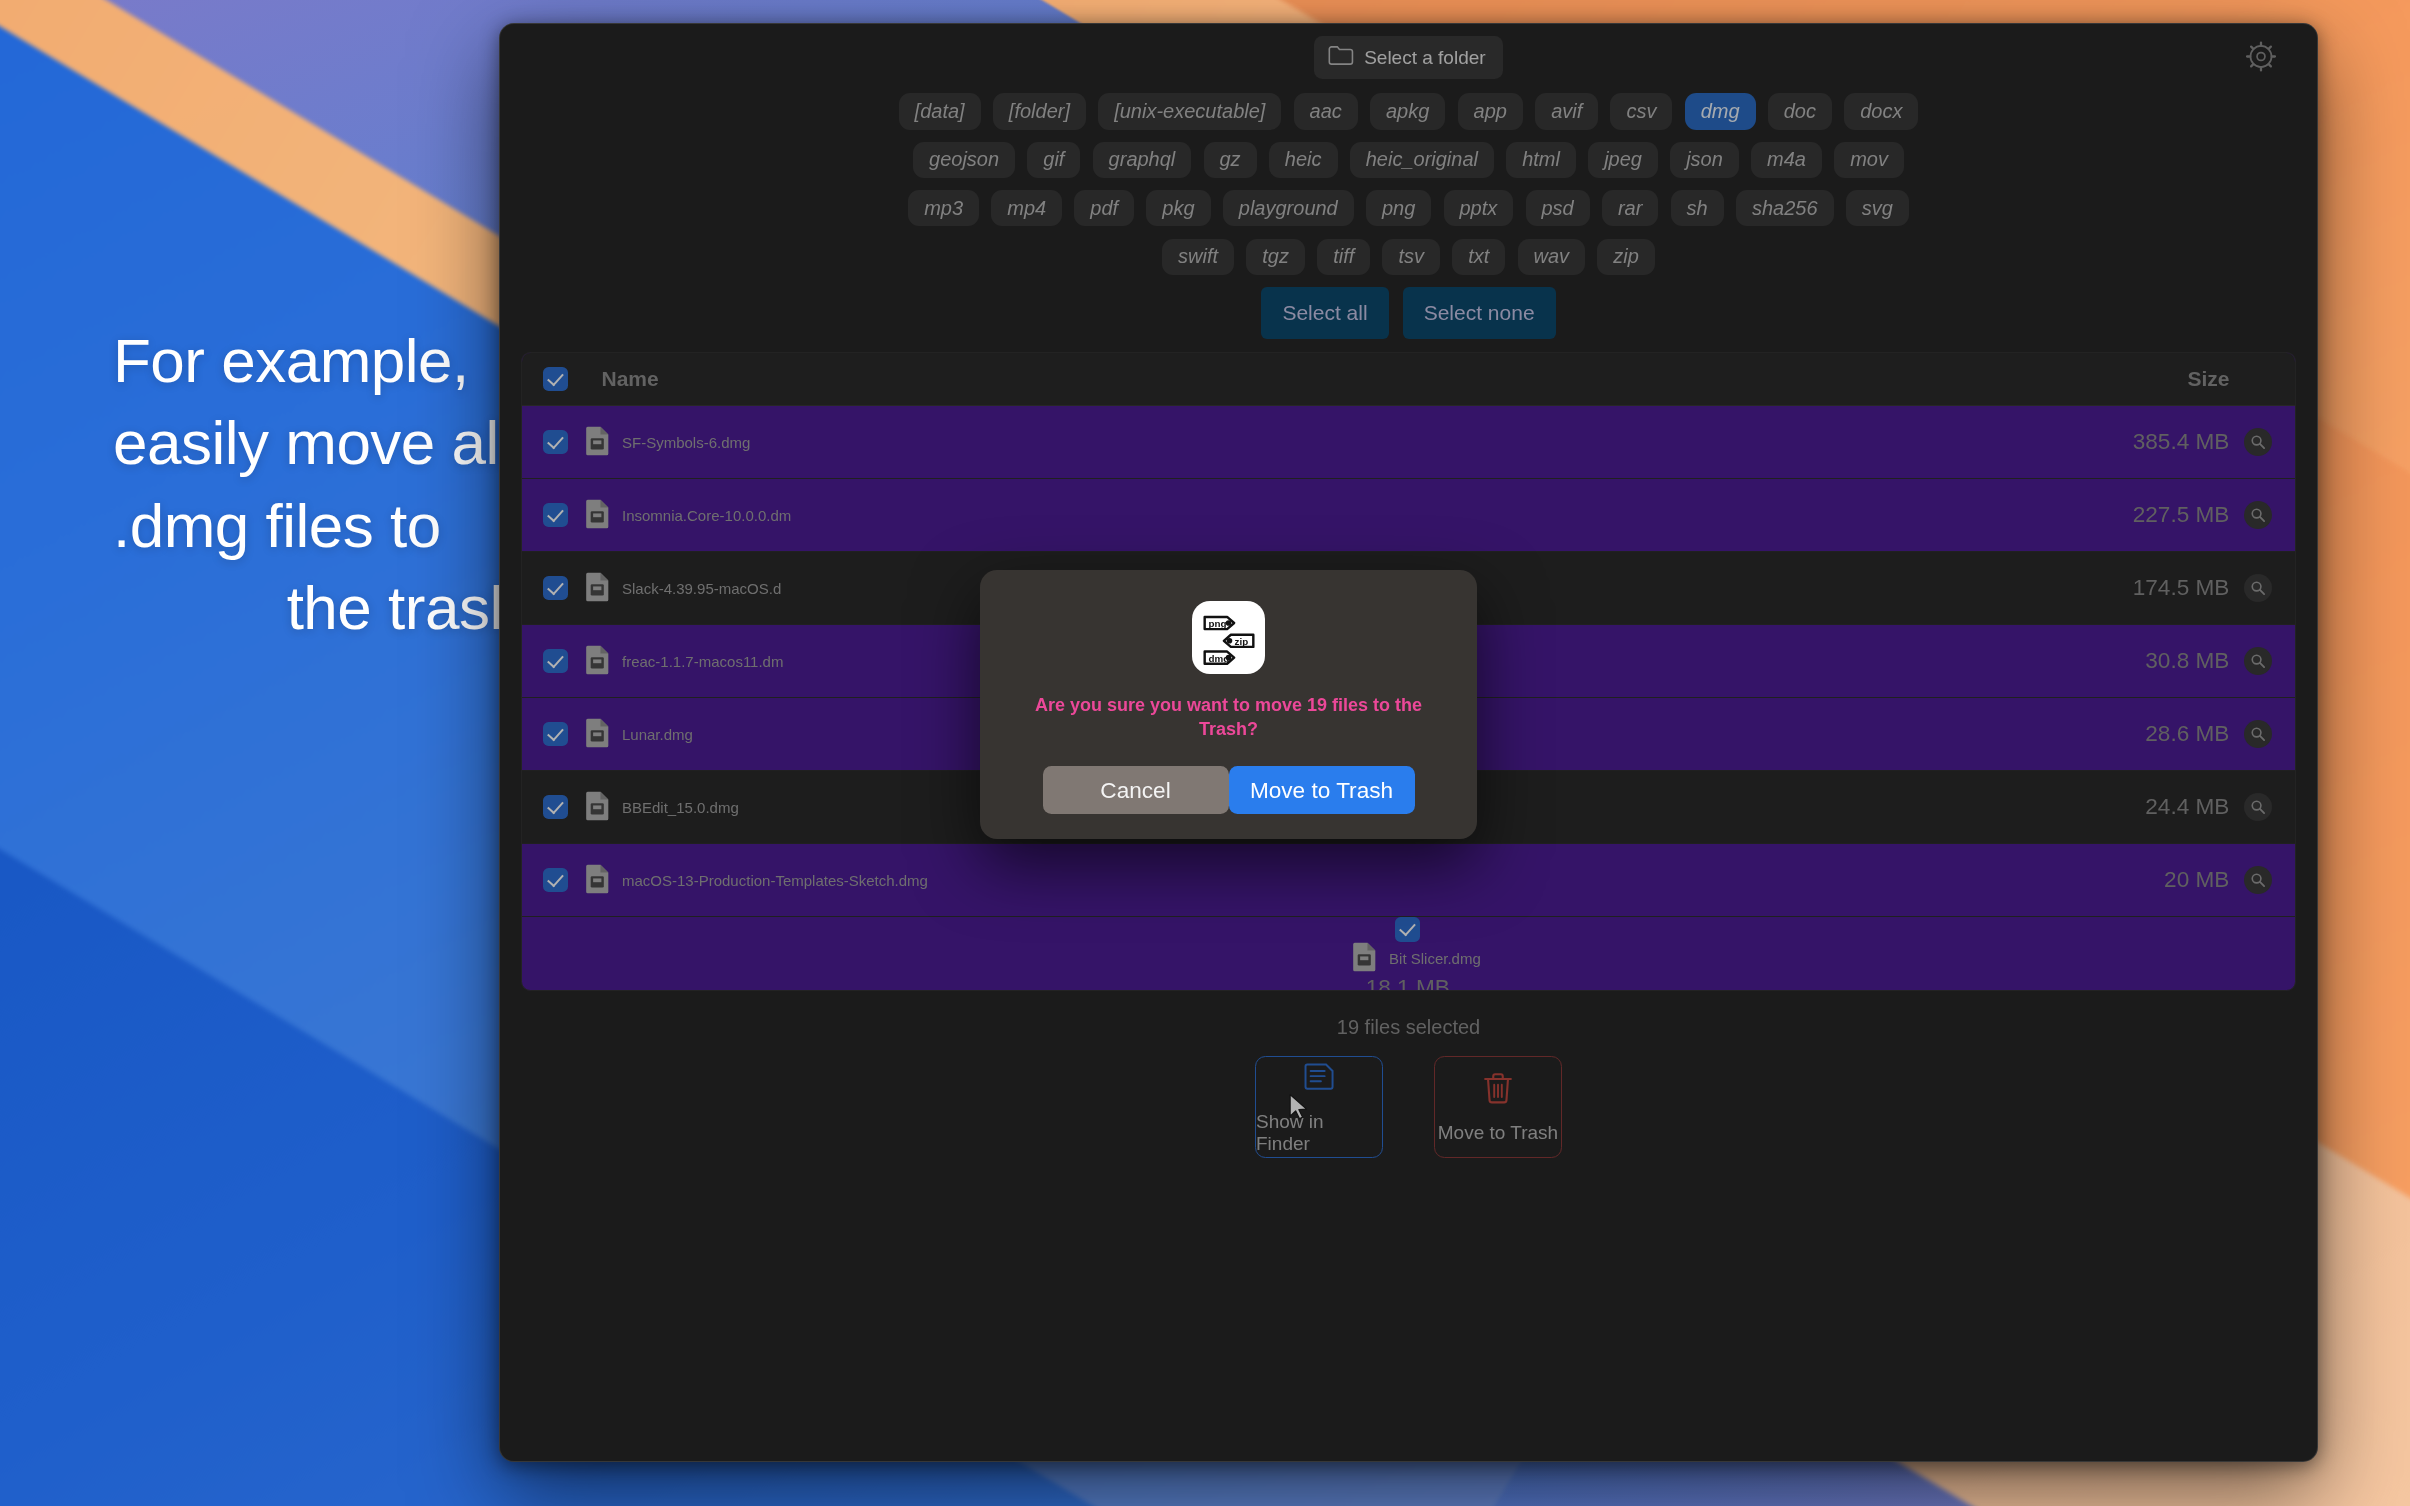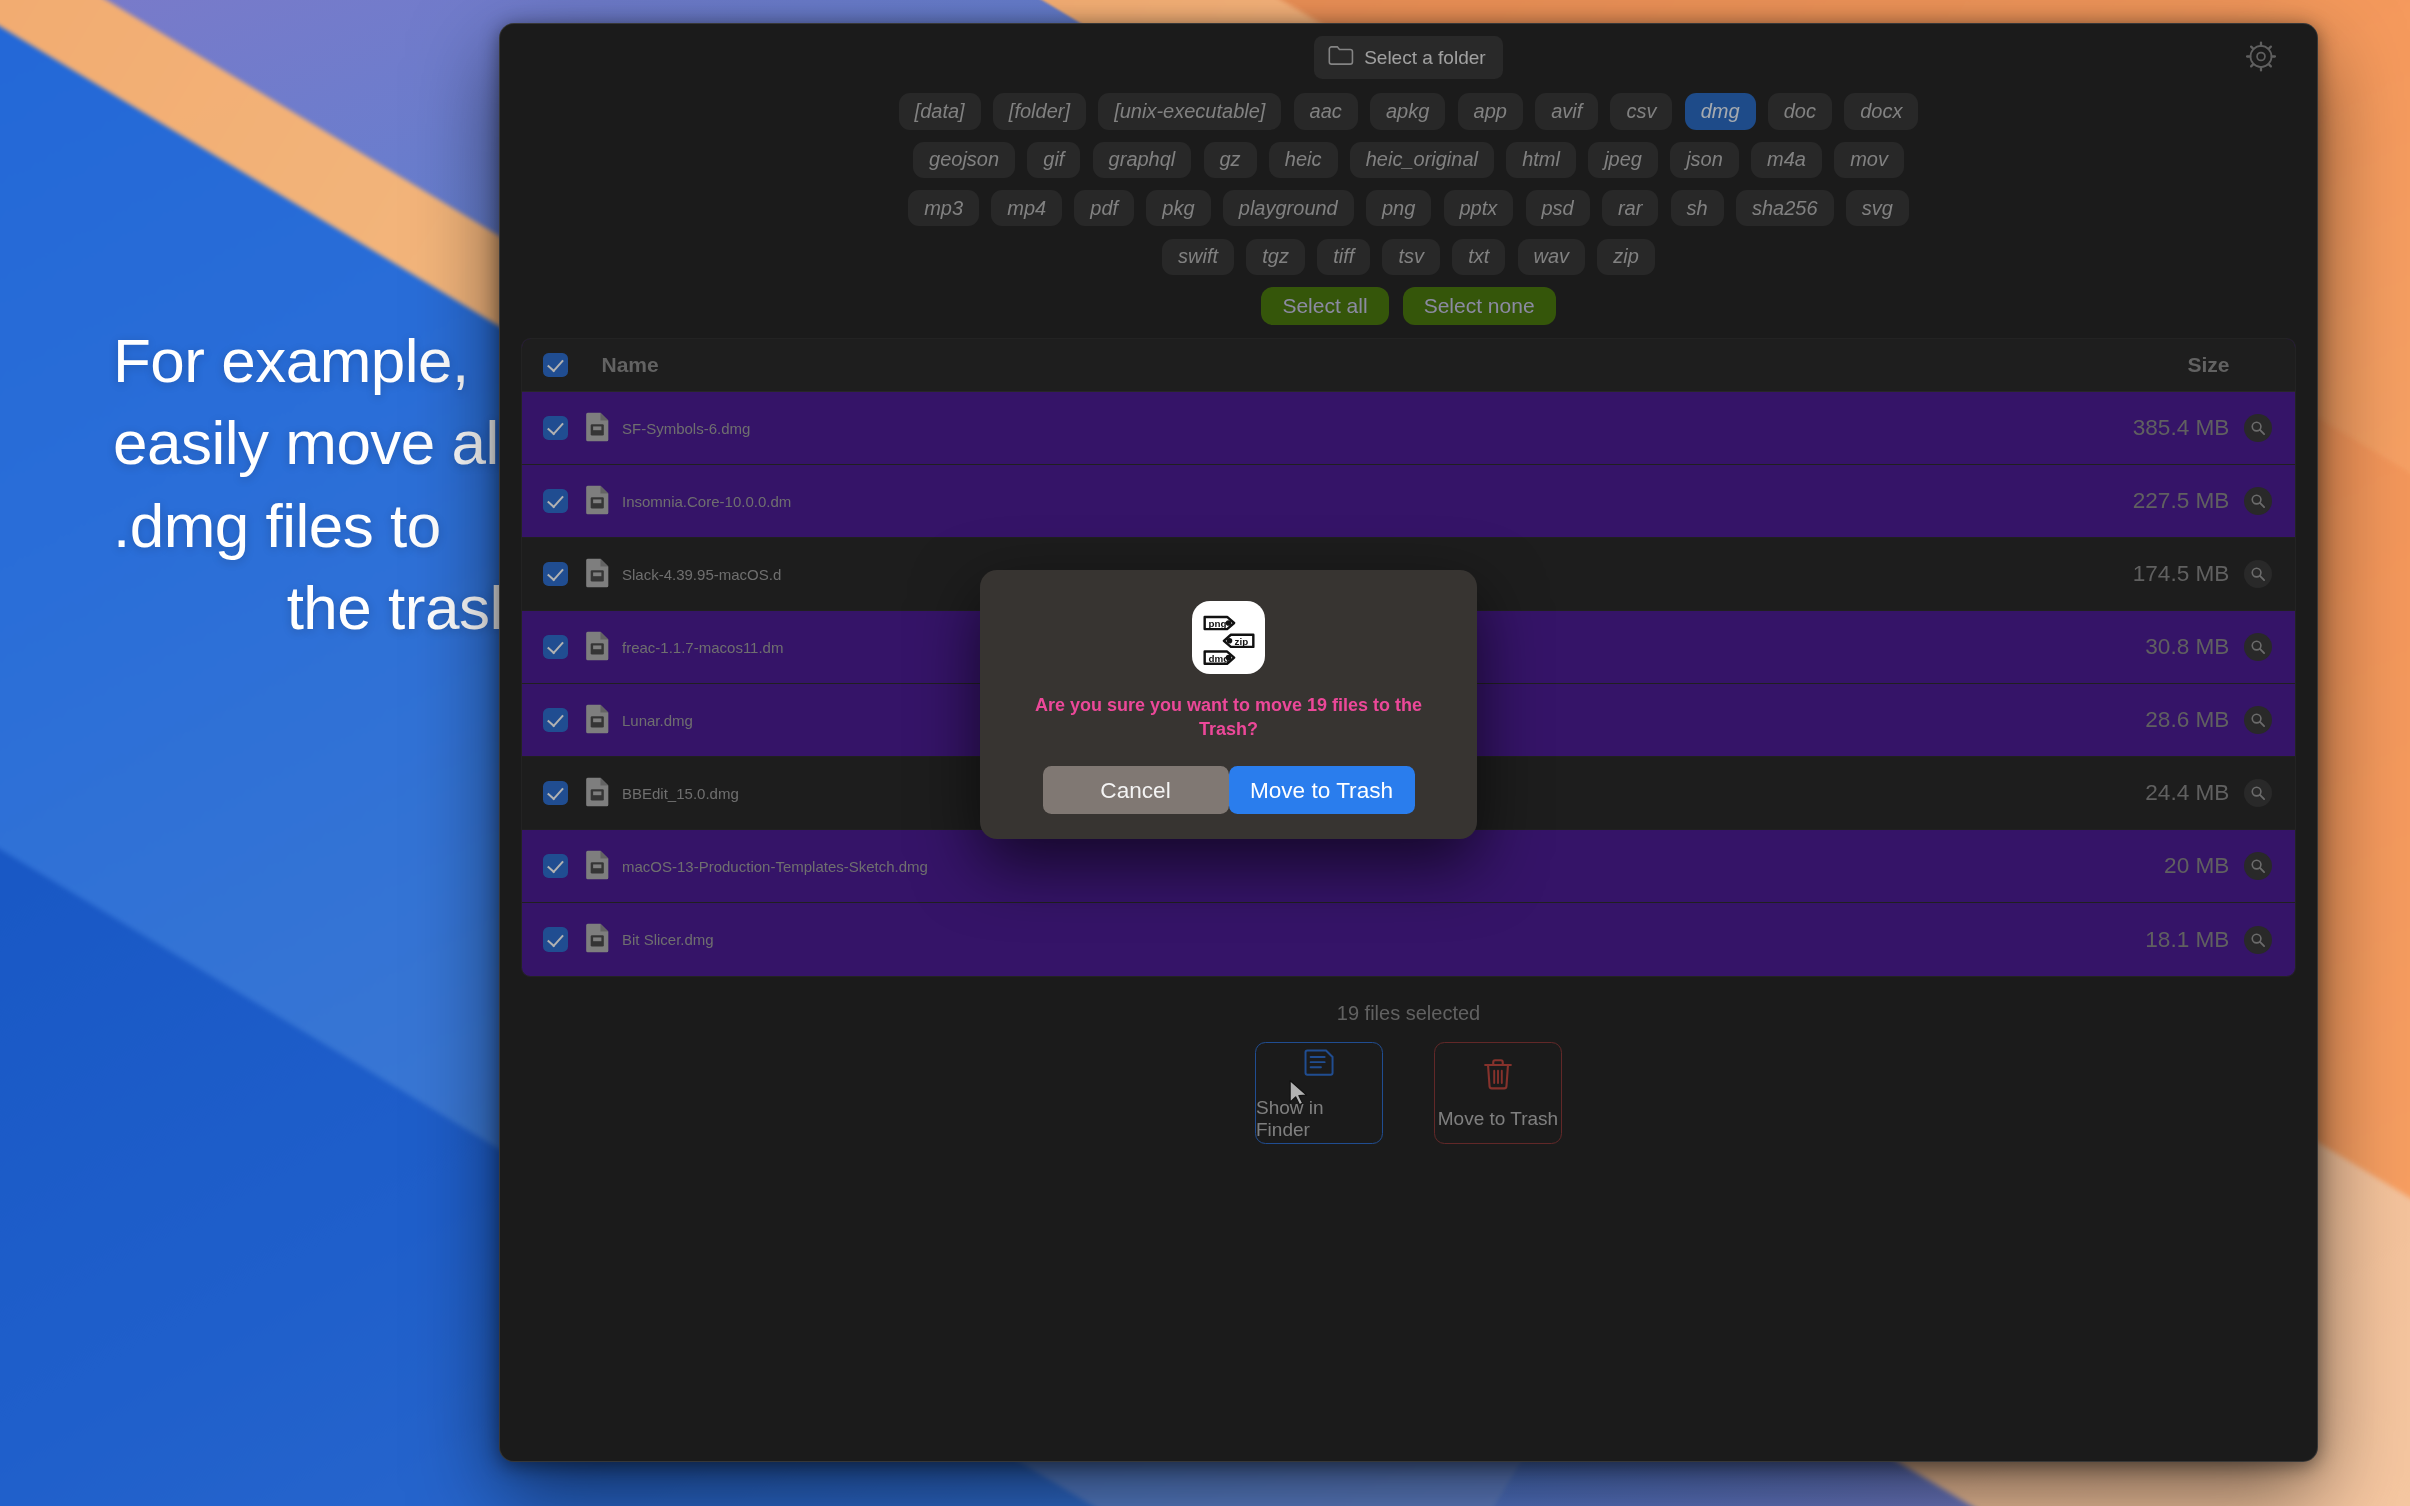--- a/index.html
+++ b/index.html
@@ -91,38 +91,38 @@
   
   #tags { padding:1.9px 0 0; }
   .tagrow { display:flex; justify-content:center; gap:12.2px; margin-bottom:12.2px;font-style:italic; }
   .tag {
     background:#3a3a3a; color:#b9b9b9; border-radius:11.3px;
     font-size:20px; padding:6.6px 16px; line-height:1.15; white-space:nowrap;
   }
   .tag.sel { background:#2b6cc4; color:#eef4fb; }
   .btnrow { display:flex; justify-content:center; gap:14px; margin:3.8px 0 13px; }
   .selbtn {
-    background:#4d7c0f; color:#c8c6e8; border-radius:12px;
-    font-size:21px; padding:7px 21px; line-height:1.15;
+    background:#0c4a6e; color:#c8c6e8; border-radius:6px;
+    font-size:21px; padding:14px 21px; line-height:1.15;
   }
 
   
   #filelist {
     background:#4c1d95; border:0.9px solid #333; border-radius:9.4px;
     overflow:hidden; margin-top:5.6px;
   }
   #listhead {
     display:flex; align-items:center; height:53px; padding:0 22.6px 0 21px;
     background:#2b2b2b; border-bottom:0.9px solid #383838;
   }
   .row {
     display:flex; align-items:center; height:73px; padding:0 22.6px 0 21px;
     border-bottom:0.9px solid #2f2f2f;
   }
-  .row:last-child { border-bottom:none; }
+  .row:last-child { border-bottom:none;flex-direction:column; }
   .row.alt { background:#2a2a2a; }
   .cb {
     width:24.5px; height:24.5px; border-radius:5.6px; background:#2f6fd0;
     flex:0 0 24.5px; position:relative;
   }
   .cb::after {
     content:""; position:absolute; left:7.5px; top:3.3px; width:6.6px; height:13px;
     border:solid #fff; border-width:0 2.8px 2.8px 0; transform:rotate(42deg);
   }
   .col-name { flex:1; display:flex; align-items:center; gap:13px; min-width:0; padding-left:17px; }

